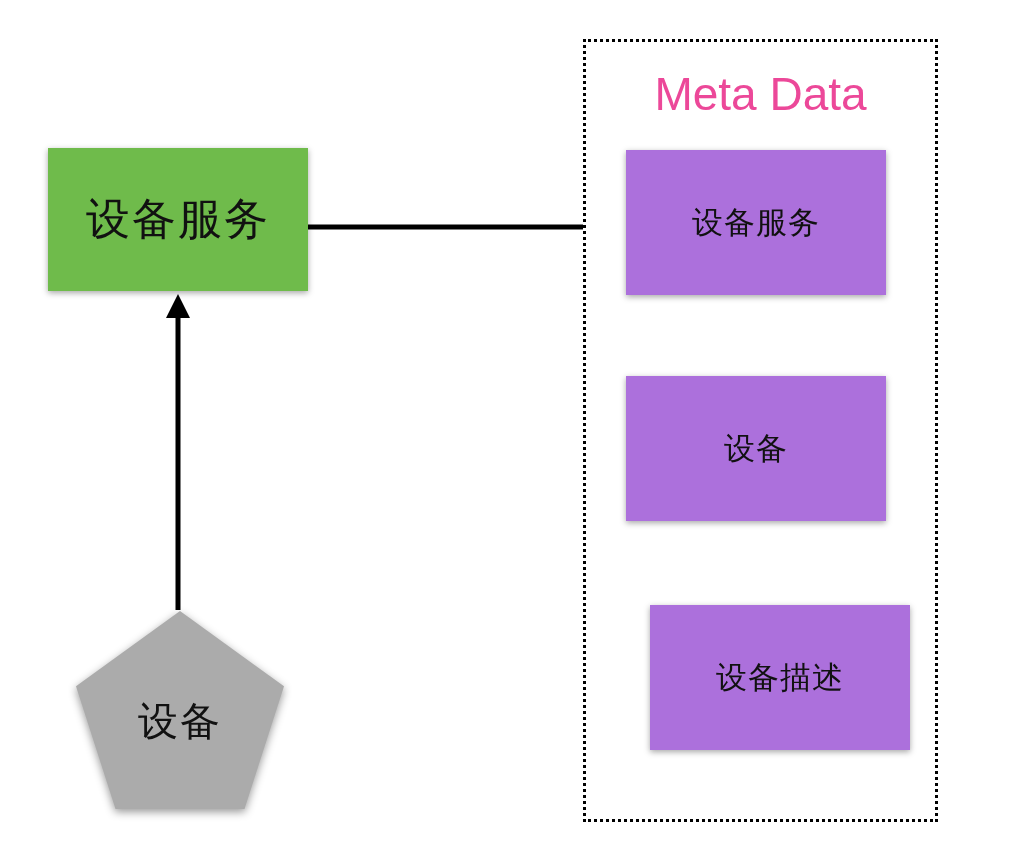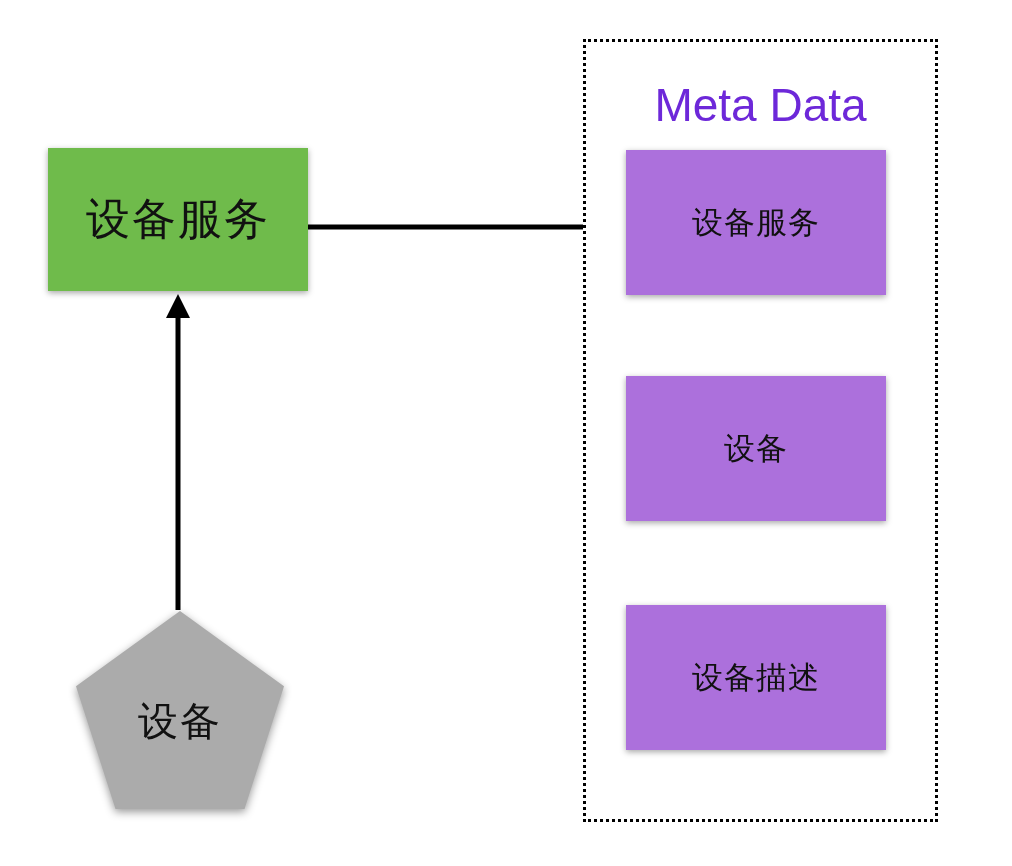--- a/index.html
+++ b/index.html
@@ -75,42 +75,42 @@
     position: absolute;
     left: 583px;
     top: 39px;
     width: 355px;
     height: 783px;
     box-sizing: border-box;
     border: 3px dotted #000000;
     background: #ffffff;
   }
   .meta-title {
-    margin-top: 36px;
+    margin-top: 25px;
     text-align: center;
     font-size: 46px;
     font-weight: 400;
-    color: #6d28d9;
+    color: #ec4899;
   }
   .purple-box {
     position: absolute;
     left: 40px;
     width: 260px;
     height: 145px;
     display: flex;
     align-items: center;
     justify-content: center;
     box-shadow: 0 2px 6px rgba(0,0,0,0.35);
     color: #111111;
     font-size: 31px;
     letter-spacing: 1px;
   }
   .purple-box.box-1 { top: 108px; }
   .purple-box.box-2 { top: 334px; }
-  .purple-box.box-3 { top: 563px; }
+  .purple-box.box-3 { top: 563px; margin-left: 24px; }
 </style>
 </head>
 <body>
 
 <div class="canvas">
 
   <div class="green-box" style="background-color: rgb(111, 187, 75);">
     <span>设备服务</span>
   </div>
 

